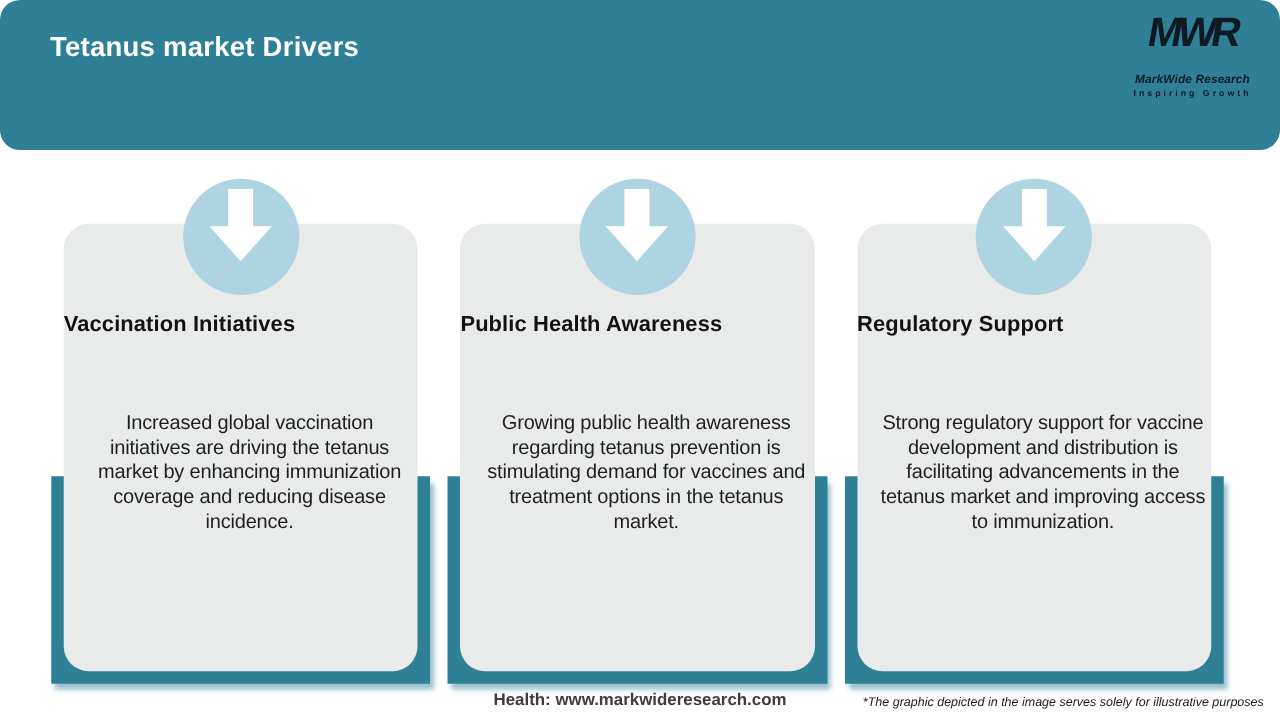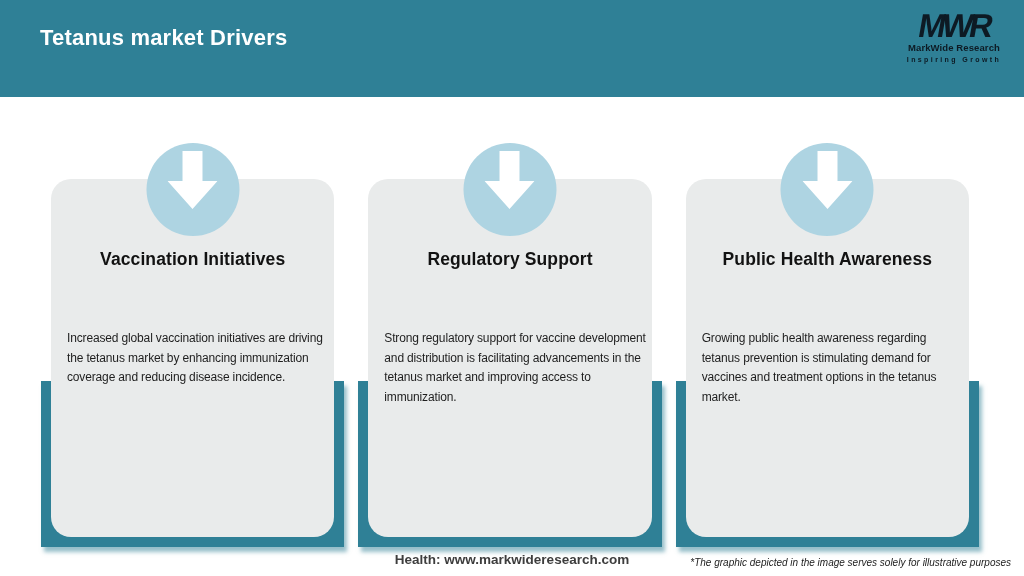--- a/index.html
+++ b/index.html
@@ -16,22 +16,23 @@
     --teal: #2f8096;
     --light-blue: #aed4e2;
     --card-gray: #e9ebeb;
   }
 
   
   .header {
     position: absolute;
     top: 0; left: 0;
     width: 1024px;
-    height: 97px;
+    height: 120px;
     background: var(--teal);
+    border-radius: 16px;
   }
   .header-title {
     position: absolute;
     left: 40px;
     top: 25px;
     color: #ffffff;
     font-size: 22px;
     font-weight: bold;
     letter-spacing: 0.2px;
   }
@@ -48,21 +49,22 @@
     font-size: 33px;
     font-weight: bold;
     letter-spacing: -4px;
     transform: skewX(-10deg);
     line-height: 30px;
   }
   .logo-name {
     font-size: 9.5px;
     font-weight: bold;
     letter-spacing: 0.1px;
-    margin-top: 2px;
+    margin-top: 18px;
+    font-style: italic;
   }
   .logo-tagline {
     font-size: 7px;
     font-weight: bold;
     letter-spacing: 2.4px;
     margin-top: 3px;
   }
 
   
   .cards-row {
@@ -108,35 +110,36 @@
     z-index: 2;
     display: flex;
     justify-content: center;
   }
   .circle svg {
     margin-top: 8px;
     display: block;
   }
   .card-title {
     margin-top: 70px;
-    text-align: center;
+    text-align: left;
     font-size: 17.5px;
     font-weight: bold;
     color: #121212;
     letter-spacing: 0.1px;
   }
   .card-body {
     position: absolute;
     top: 150px;
     left: 16px;
     right: 2px;
-    font-size: 12px;
+    font-size: 16px;
     line-height: 19.7px;
     letter-spacing: -0.15px;
     color: #1e1e1e;
+    text-align: center;
   }
 
   
   .footer-source {
     position: absolute;
     top: 552px;
     left: 0;
     width: 1024px;
     text-align: center;
     font-size: 13.5px;
@@ -175,35 +178,35 @@
     <div class="circle">
       <svg width="50" height="58" viewBox="0 0 50 58" aria-hidden="true">
         <path d="M15 0 H35 V30 H50 L25 58 L0 30 H15 Z" fill="#ffffff"></path>
       </svg>
     </div>
   </div>
 
   <div class="column">
     <div class="frame"></div>
     <div class="card">
-      <div class="card-title">Regulatory Support</div>
-      <div class="card-body">Strong regulatory support for vaccine development and distribution is facilitating advancements in the tetanus market and improving access to immunization.</div>
+      <div class="card-title">Public Health Awareness</div>
+      <div class="card-body">Growing public health awareness regarding tetanus prevention is stimulating demand for vaccines and treatment options in the tetanus market.</div>
     </div>
     <div class="circle">
       <svg width="50" height="58" viewBox="0 0 50 58" aria-hidden="true">
         <path d="M15 0 H35 V30 H50 L25 58 L0 30 H15 Z" fill="#ffffff"></path>
       </svg>
     </div>
   </div>
 
   <div class="column">
     <div class="frame"></div>
     <div class="card">
-      <div class="card-title">Public Health Awareness</div>
-      <div class="card-body">Growing public health awareness regarding tetanus prevention is stimulating demand for vaccines and treatment options in the tetanus market.</div>
+      <div class="card-title">Regulatory Support</div>
+      <div class="card-body">Strong regulatory support for vaccine development and distribution is facilitating advancements in the tetanus market and improving access to immunization.</div>
     </div>
     <div class="circle">
       <svg width="50" height="58" viewBox="0 0 50 58" aria-hidden="true">
         <path d="M15 0 H35 V30 H50 L25 58 L0 30 H15 Z" fill="#ffffff"></path>
       </svg>
     </div>
   </div>
 
 </div>
 

